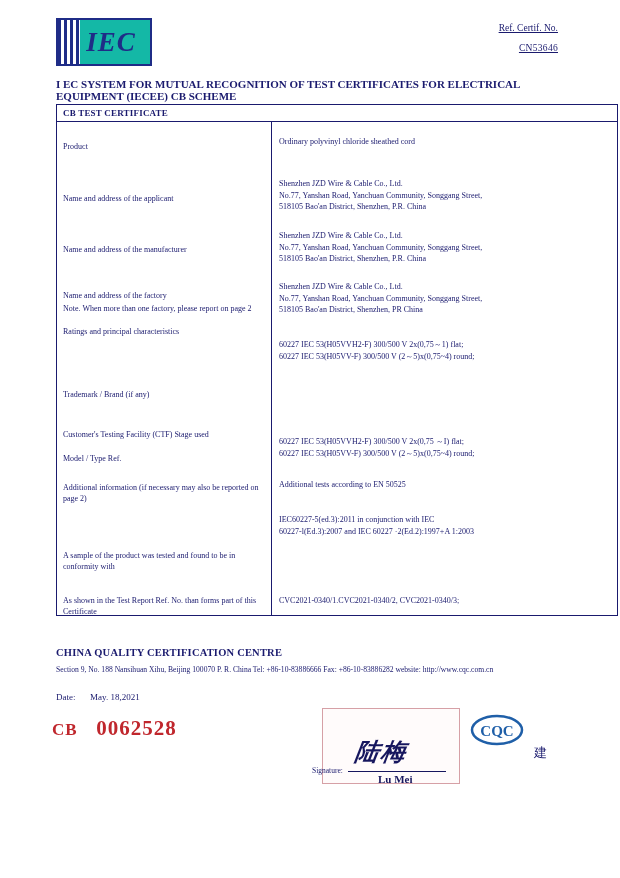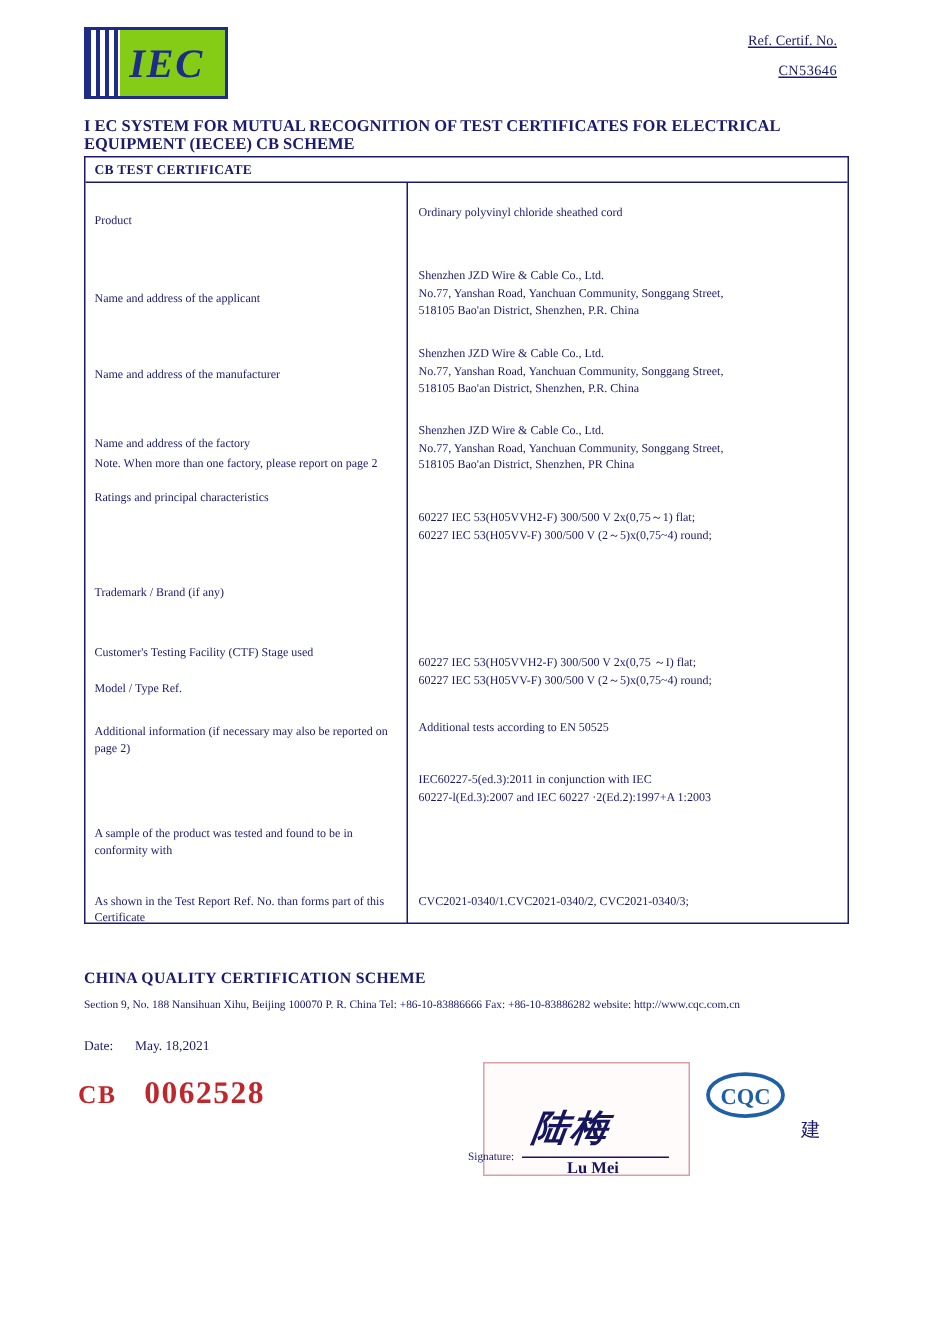--- a/index.html
+++ b/index.html
@@ -28,21 +28,21 @@
     position: relative;
     height: 72px;
   }
   .iec-logo {
     position: absolute;
     left: 56px;
     top: 18px;
     width: 92px;
     height: 44px;
     border: 2px solid #1f2c87;
-    background: #84cc16;
+    background: #14b8a6;
     display: flex;
     align-items: center;
     justify-content: center;
   }
   .iec-logo .bars {
     position: absolute;
     left: 0; top: 0; bottom: 0;
     width: 22px;
     background:
       repeating-linear-gradient(to right,
@@ -84,21 +84,21 @@
     font-size: 11px;
     font-weight: bold;
     line-height: 12px;
   }
 
   
   .cert-frame {
     position: absolute;
     left: 56px;
     top: 104px;
-    width: 510px;
+    width: 562px;
     height: 512px;
     border: 1px solid #1a1a6e;
     box-sizing: border-box;
   }
   .cert-title-row {
     height: 17px;
     border-bottom: 1px solid #1a1a6e;
     font-size: 9px;
     font-weight: bold;
     padding: 3px 0 0 6px;
@@ -301,21 +301,21 @@
       <div class="lbl" style="top:428px;">A sample of the product was tested and found to be in conformity with</div>
       <div class="val" style="top:392px;white-space:pre-line;">IEC60227-5(ed.3):2011 in conjunction with IEC
 60227-l(Ed.3):2007 and IEC 60227 ·2(Ed.2):1997+A 1:2003</div>
 
       <div class="lbl" style="top:473px;">As shown in the Test Report Ref. No. than forms part of this Certificate</div>
       <div class="val" style="top:473px;white-space:pre-line;">CVC2021-0340/1.CVC2021-0340/2, CVC2021-0340/3;</div>
     </div>
   </div>
 
 
-  <div class="cqc-name">CHINA QUALITY CERTIFICATION SCHEME</div>
+  <div class="cqc-name">CHINA QUALITY CERTIFICATION CENTRE</div>
   <div class="cqc-addr">Section 9, No. 188 Nansihuan Xihu, Beijing 100070 P. R. China Tel: +86-10-83886666 Fax: +86-10-83886282 website: http://www.cqc.com.cn</div>
 
   <div class="date-line">
     <span>Date:</span>
     <span style="display:inline-block;width:10px;"></span>
     <span>May. 18,2021</span>
   </div>
 
   <div class="cb-number">
     <span class="cb-label">CB</span>

